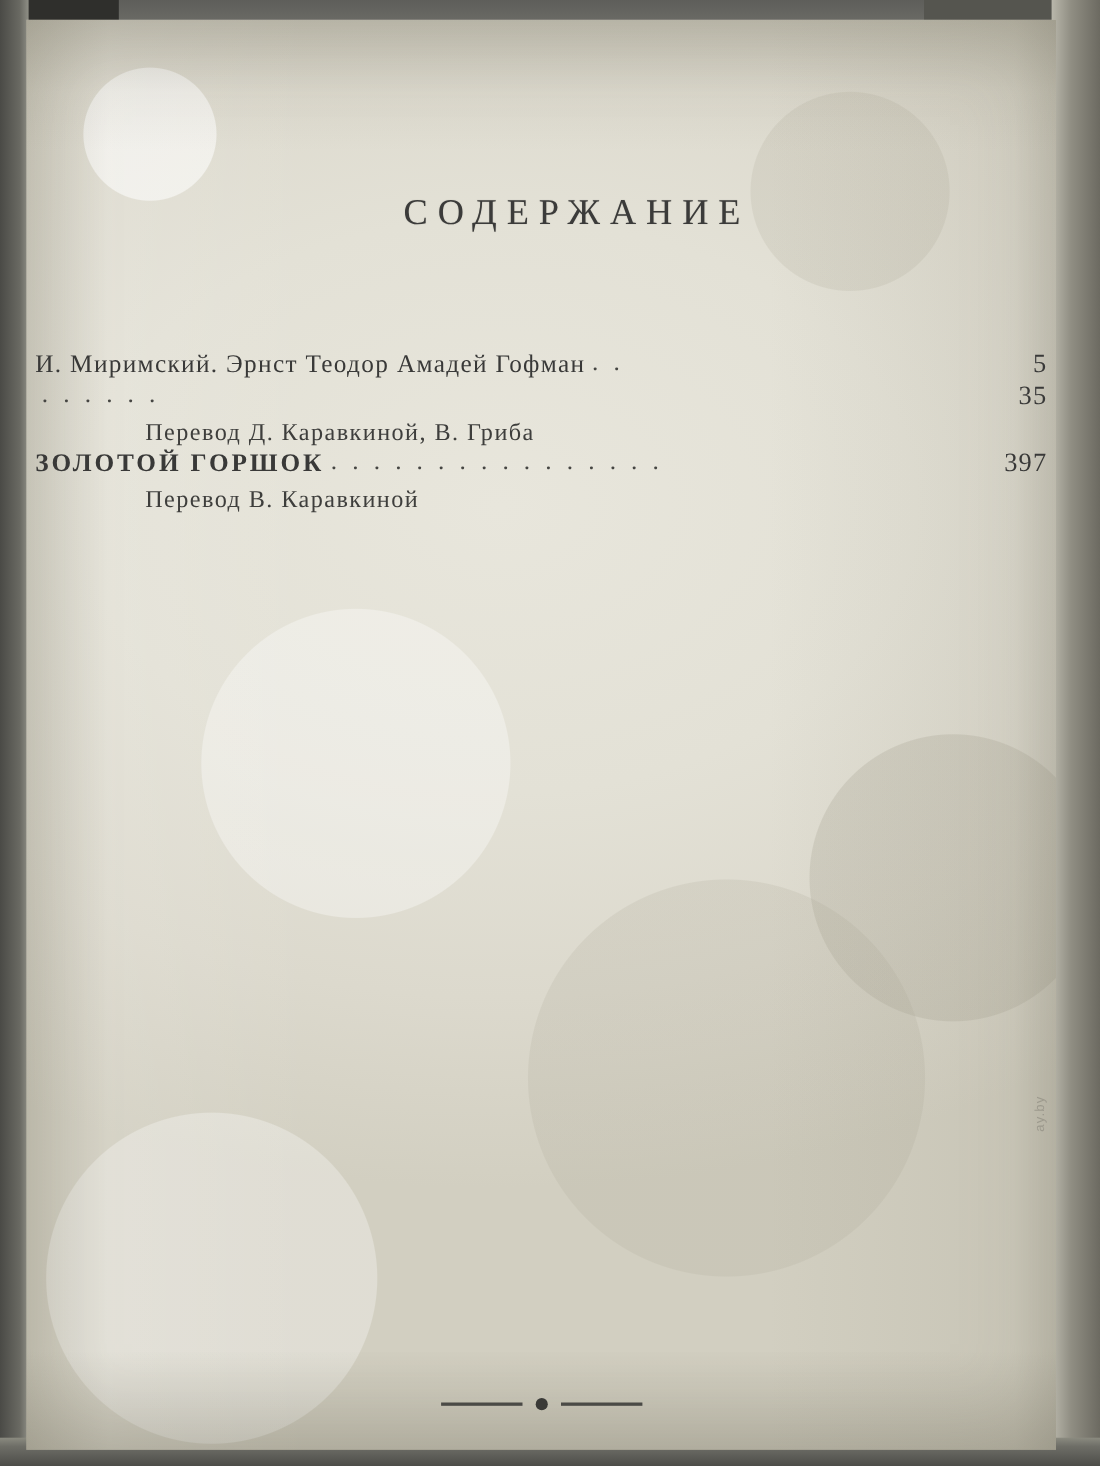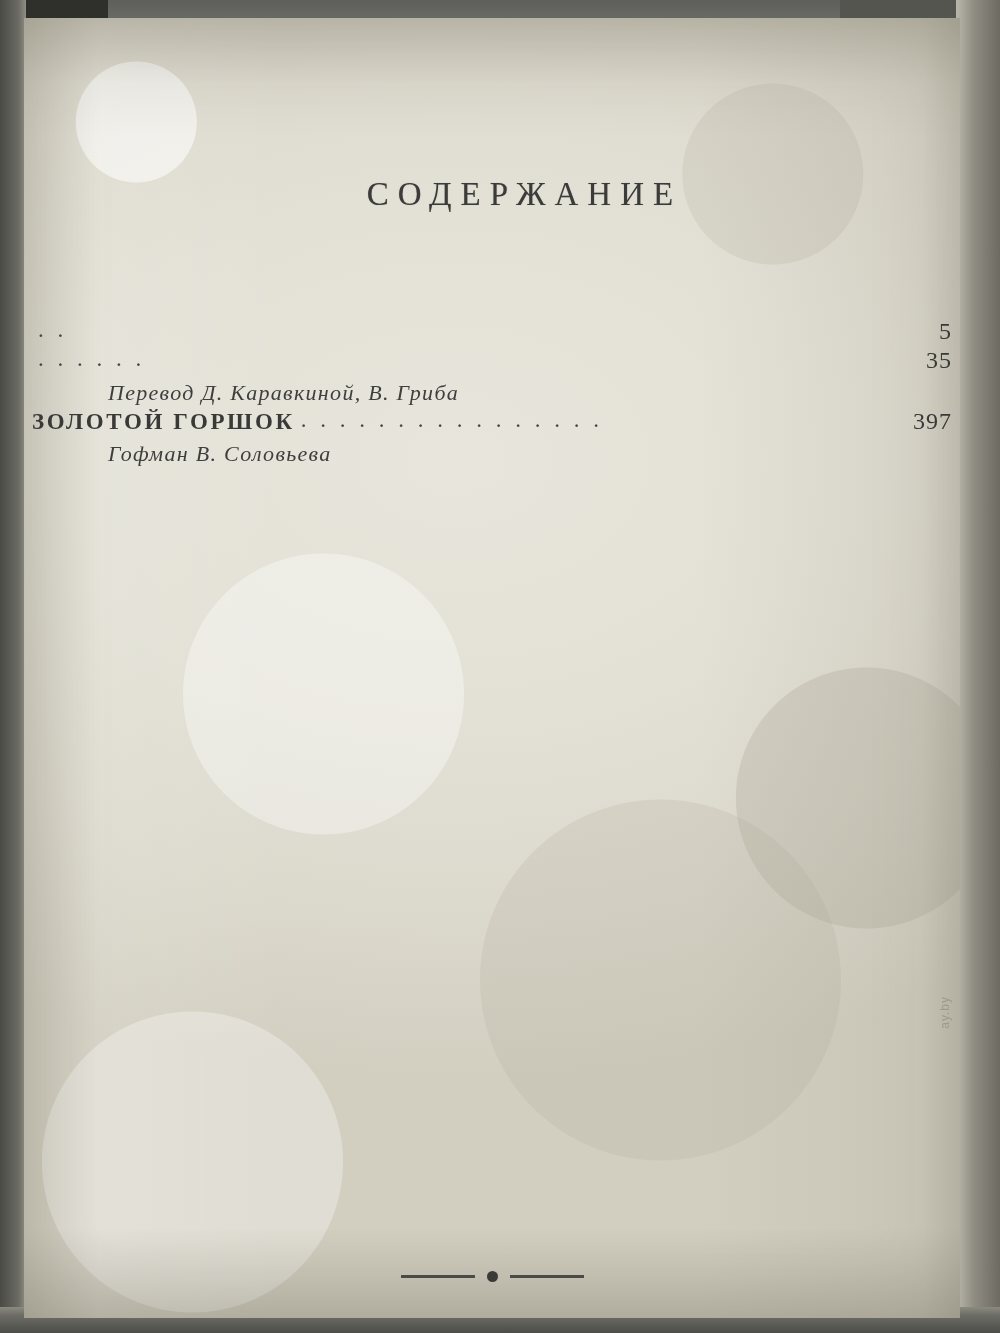--- a/index.html
+++ b/index.html
@@ -165,24 +165,23 @@
     font-weight: 700;
     letter-spacing: 2.6px;
     font-size: 23px;
   }
   .mixed {
     letter-spacing: 1.2px;
     font-size: 23px;
   }
 
   .translator {
-    font-style: italic;
     font-size: 22px;
     color: #3e3e3c;
-    margin: 6px 0 0 76px;
+    margin: 6px 0 0 100px;
     letter-spacing: 1.3px;
   }
 
   .gap { height: 26px; }
 
   
   .ornament {
     position: absolute;
     left: 0;
     bottom: 36px;
@@ -235,40 +234,41 @@
     <div class="curve"></div>
     <div class="shadow-top"></div>
     <div class="shadow-bottom"></div>
 
     <div class="toc-title">СОДЕРЖАНИЕ</div>
 
     <div class="toc">
 
       <div class="entry">
         <div class="line">
+          <span class="label mixed">И. Миримский. Эрнст Теодор Амадей Гофман</span>
           <span class="leader">. .</span>
           <span class="page-no">5</span>
         </div>
       </div>
 
       <div class="entry">
         <div class="line">
           <span class="leader">. . . . . .</span>
           <span class="page-no">35</span>
         </div>
         <div class="translator">Перевод Д. Каравкиной, В. Гриба</div>
       </div>
 
       <div class="entry">
         <div class="line">
           <span class="label caps">ЗОЛОТОЙ  ГОРШОК</span>
           <span class="leader">. . . . . . . . . . . . . . . .</span>
           <span class="page-no">397</span>
         </div>
-        <div class="translator">Гофман В. Соловьева</div>
+        <div class="translator">Перевод В. Каравкиной</div>
       </div>
 
       <div class="gap"></div>
 
 
     </div>
 
     <div class="ornament">
       <span class="orn-bar"></span>
       <span class="orn-dot"></span>

